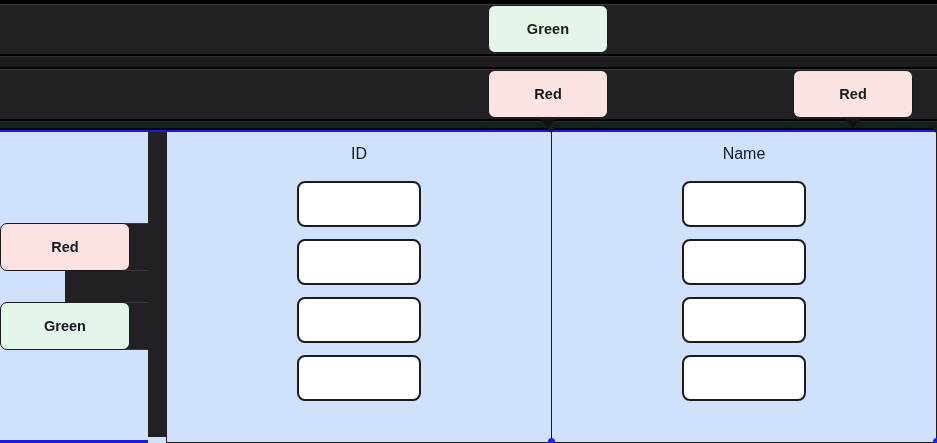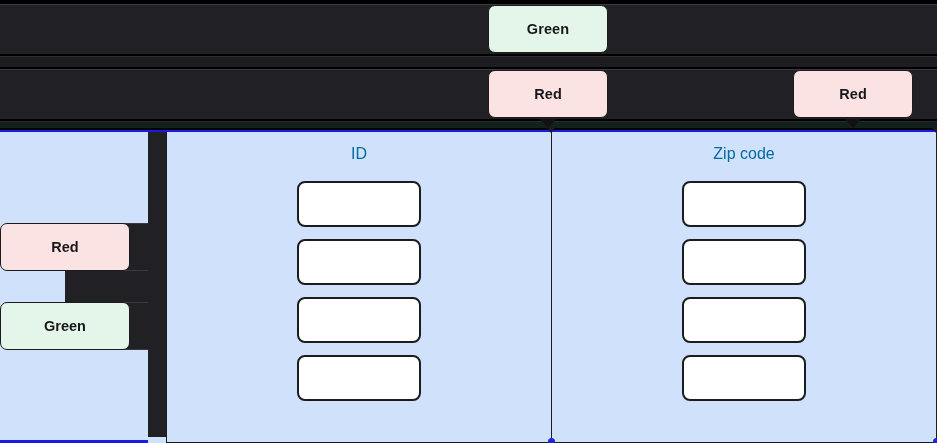--- a/index.html
+++ b/index.html
@@ -158,21 +158,21 @@
     border-bottom: 1.4px solid #1c1c20;
     display: flex;
     flex-direction: column;
     align-items: center;
     padding-top: 11px;
   }
   .column:first-child { border-left: 1.4px solid #1c1c20; }
 
   .col-header {
     font-size: 16px;
-    color: #0369a1;
+    color: #0f172a;
     height: 26px;
     line-height: 22px;
     white-space: nowrap;
   }
 
   .cell {
     width: 124px;
     height: 46px;
     margin-top: 12px;
     background: #ffffff;
@@ -252,31 +252,31 @@
       <div class="column">
         <div class="col-caret"></div>
         <div class="col-header">ID</div>
         <div class="cell"></div>
         <div class="cell"></div>
         <div class="cell"></div>
         <div class="cell"></div>
         <div class="col-nub"></div>
       </div>
 
+
       <div class="column">
         <div class="col-caret"></div>
-        <div class="col-header">Zip code</div>
+        <div class="col-header">Name</div>
         <div class="cell"></div>
         <div class="cell"></div>
         <div class="cell"></div>
         <div class="cell"></div>
         <div class="col-nub"></div>
       </div>
 
 
 
-
     </div>
   </div>
 
   <div id="board-bottom"></div>
 
 </div>
 
 </body></html>

